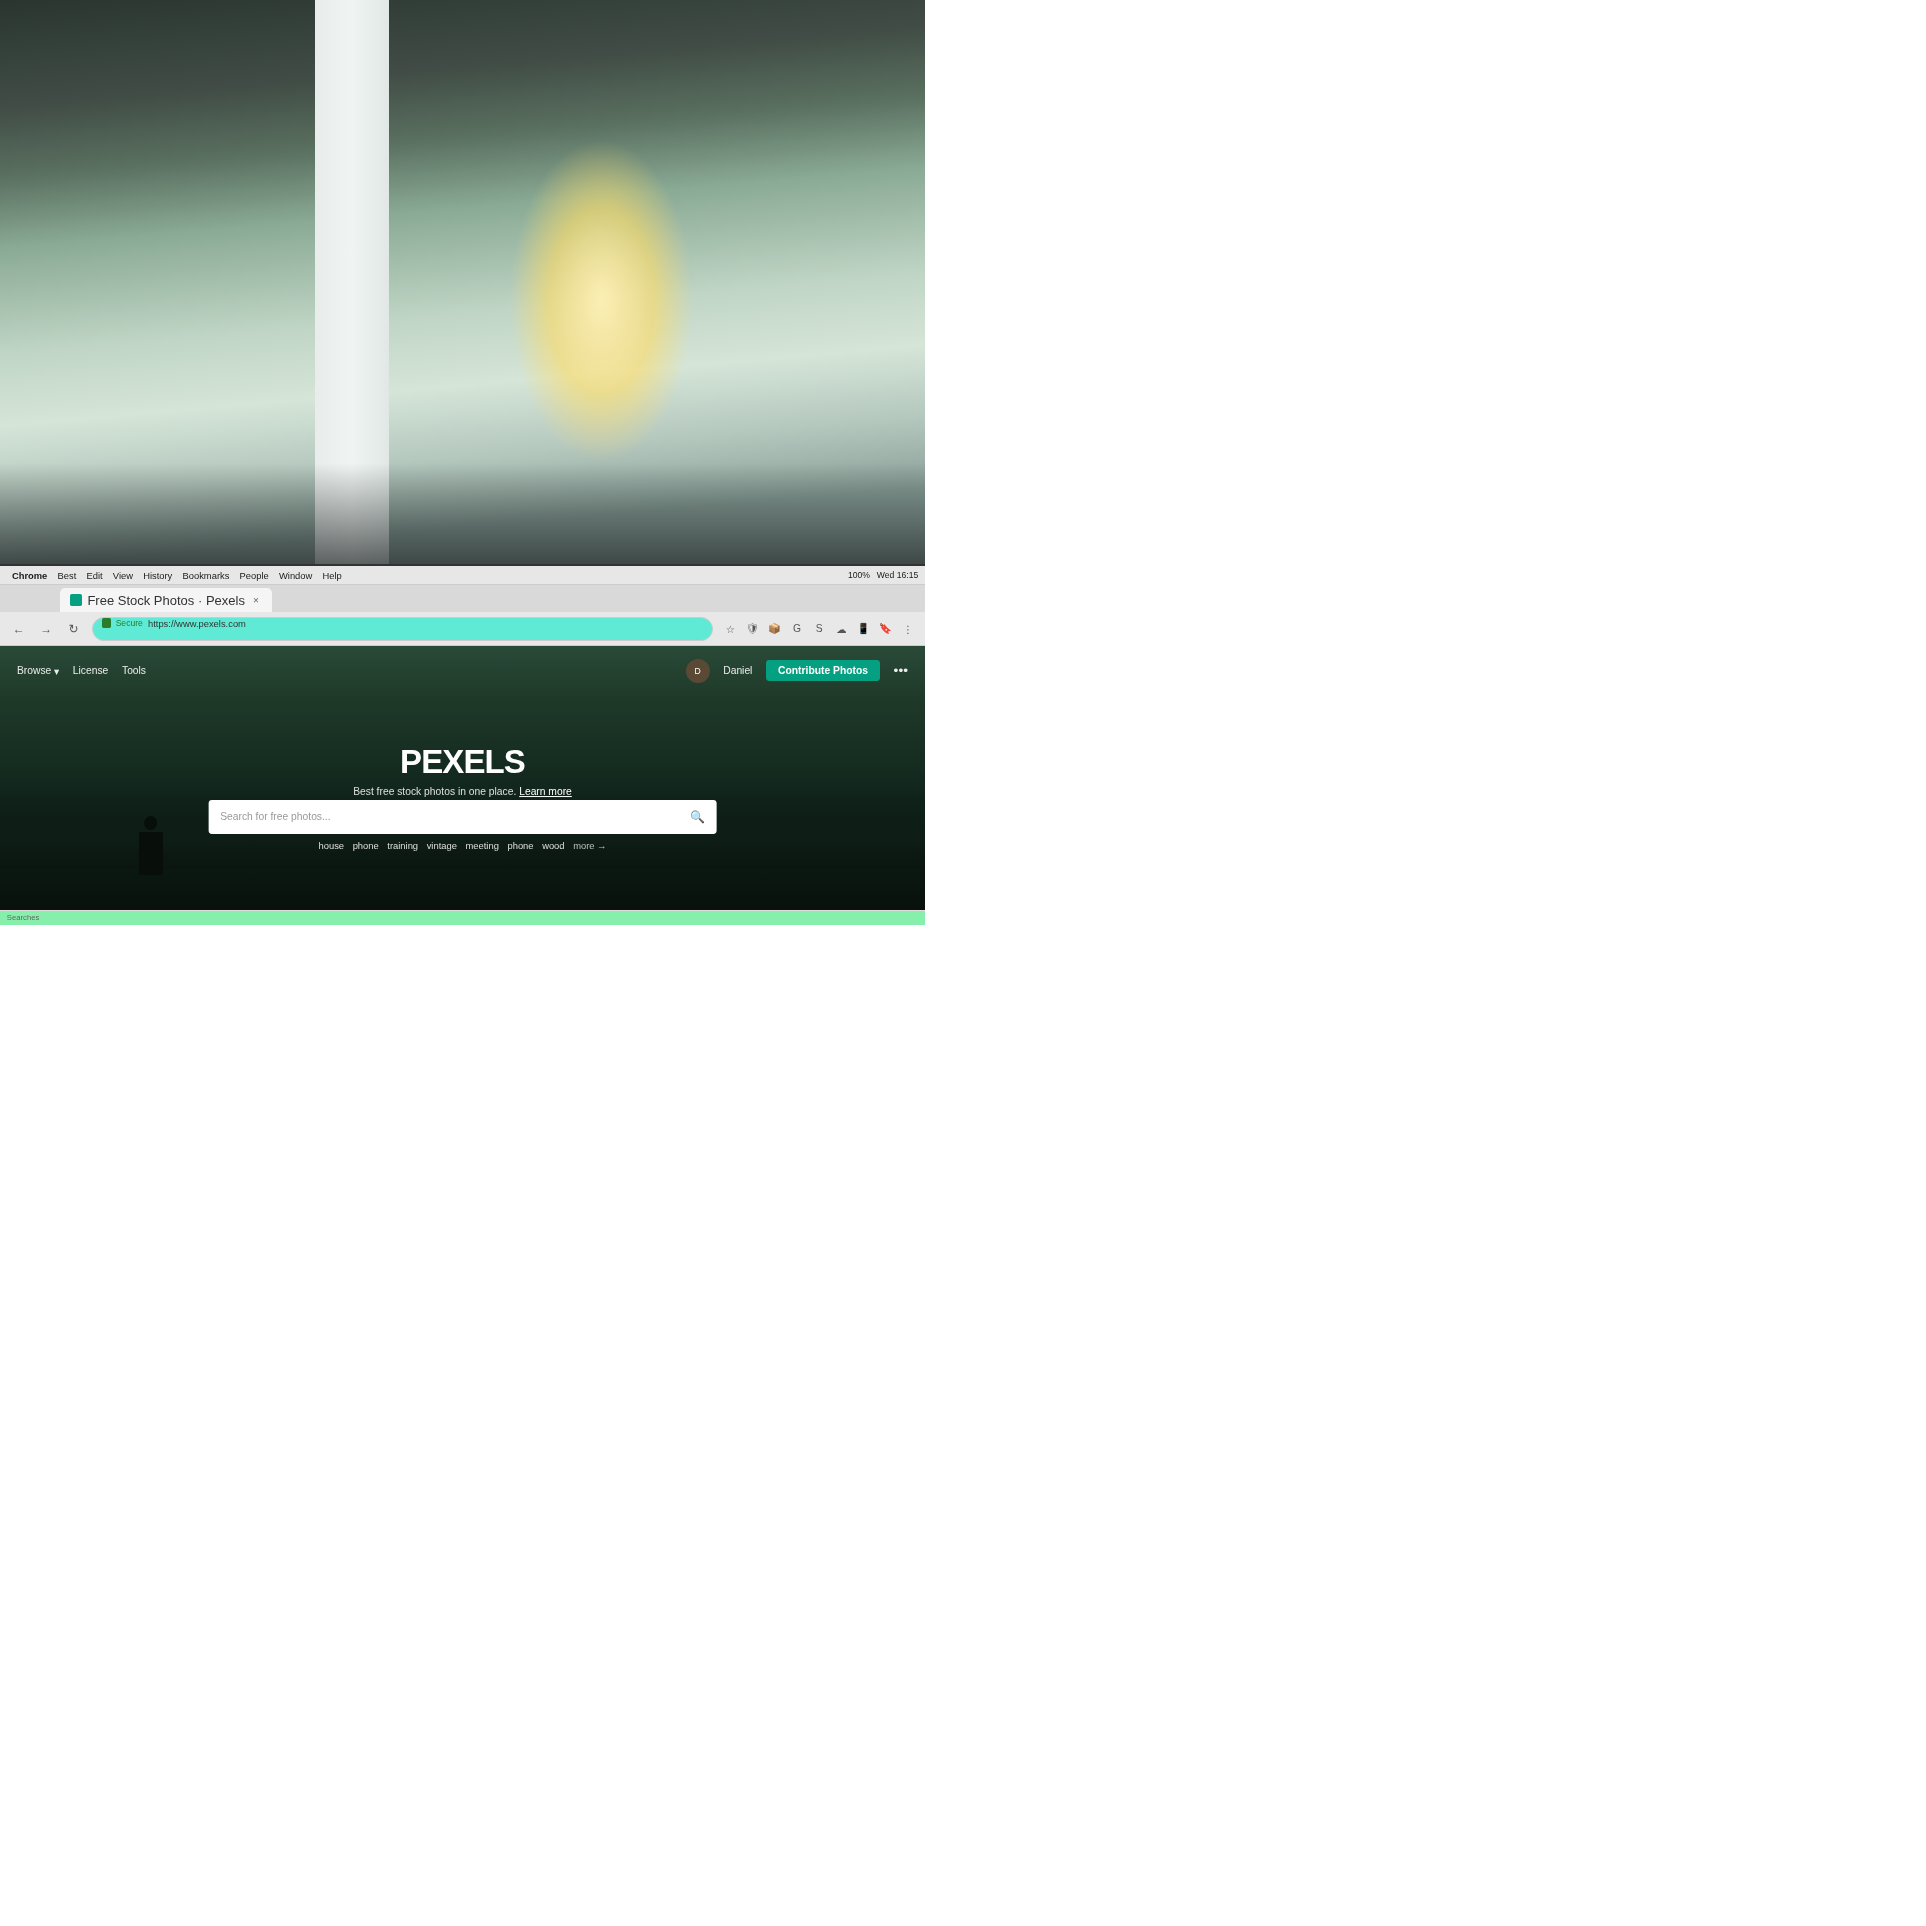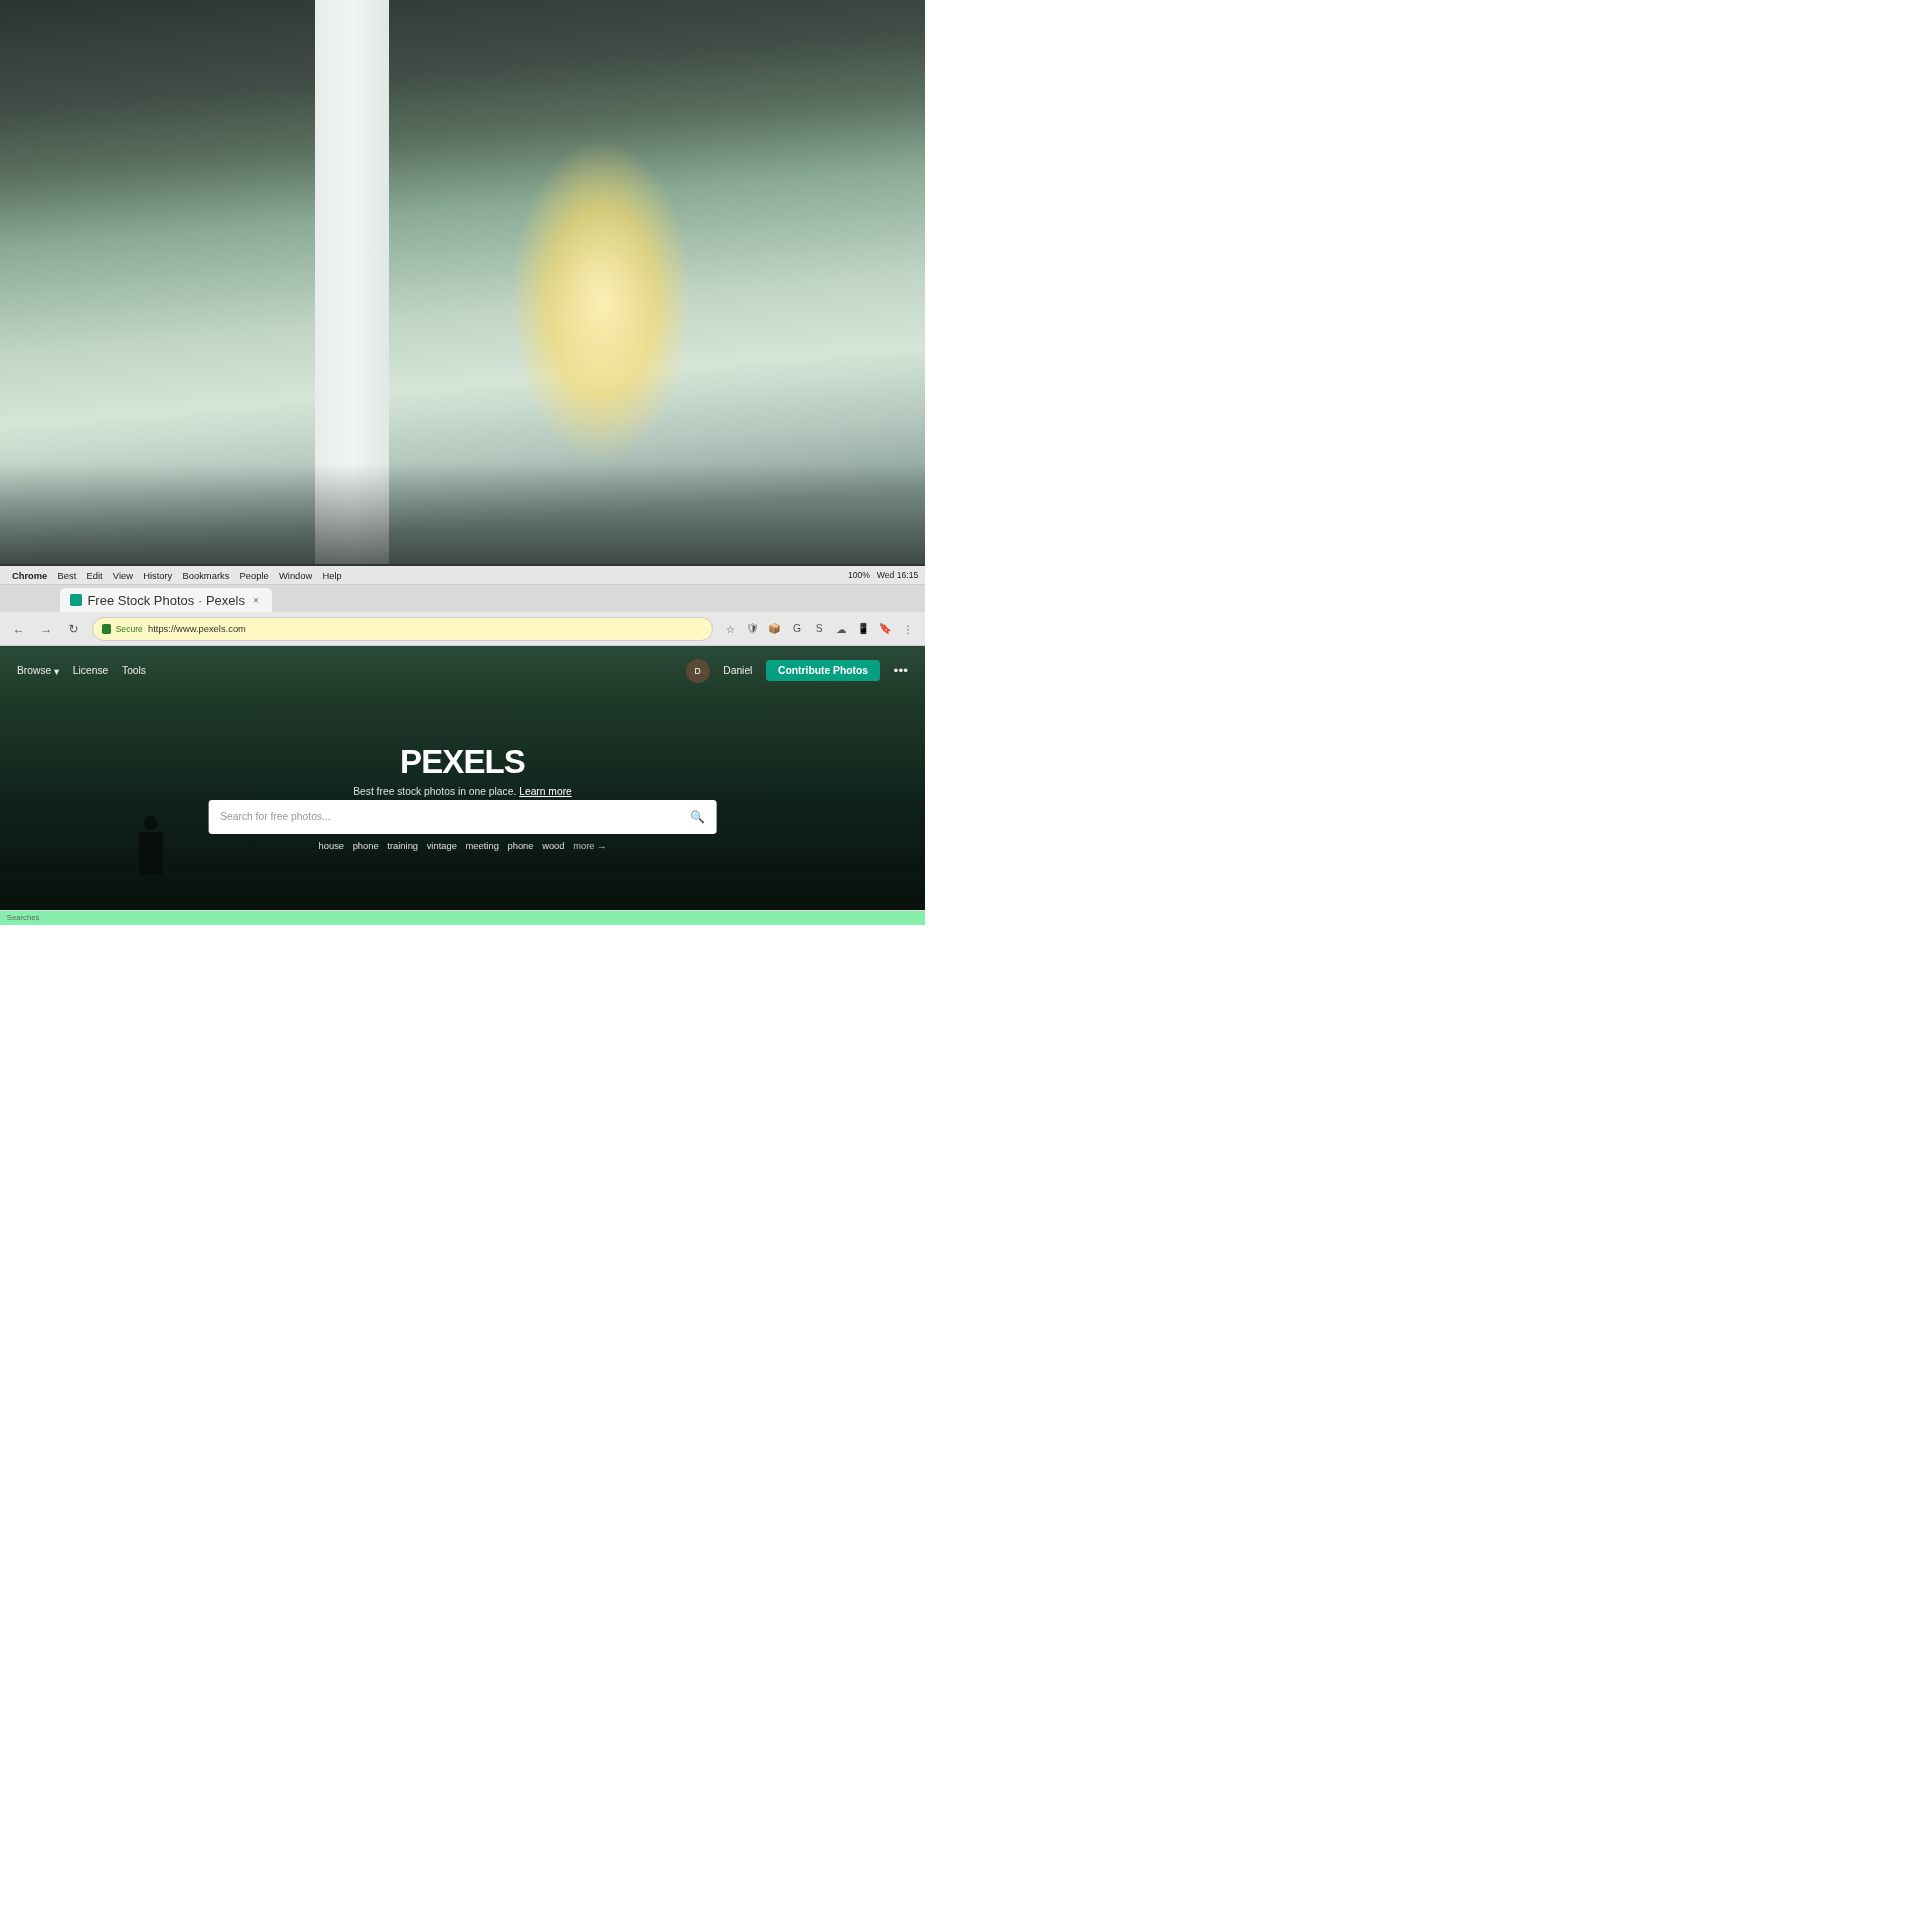--- a/index.html
+++ b/index.html
@@ -181,25 +181,24 @@
       align-items: center;
       justify-content: center;
       color: #555;
       font-size: 12px;
       cursor: pointer;
     }
 
     .address-bar {
       flex: 1;
       height: 24px;
-      background: #fef9c3;
+      background: #5eead4;
       border-radius: 12px;
       border: 0.9px solid #ccc;
       display: flex;
-      align-items: center;
       padding: 0 8.6px;
       gap: 5.1px;
       font-size: 9.4px;
       color: #333;
       margin: 0 3.4px;
     }
 
     .secure-icon {
       width: 8.6px;
       height: 10.3px;

